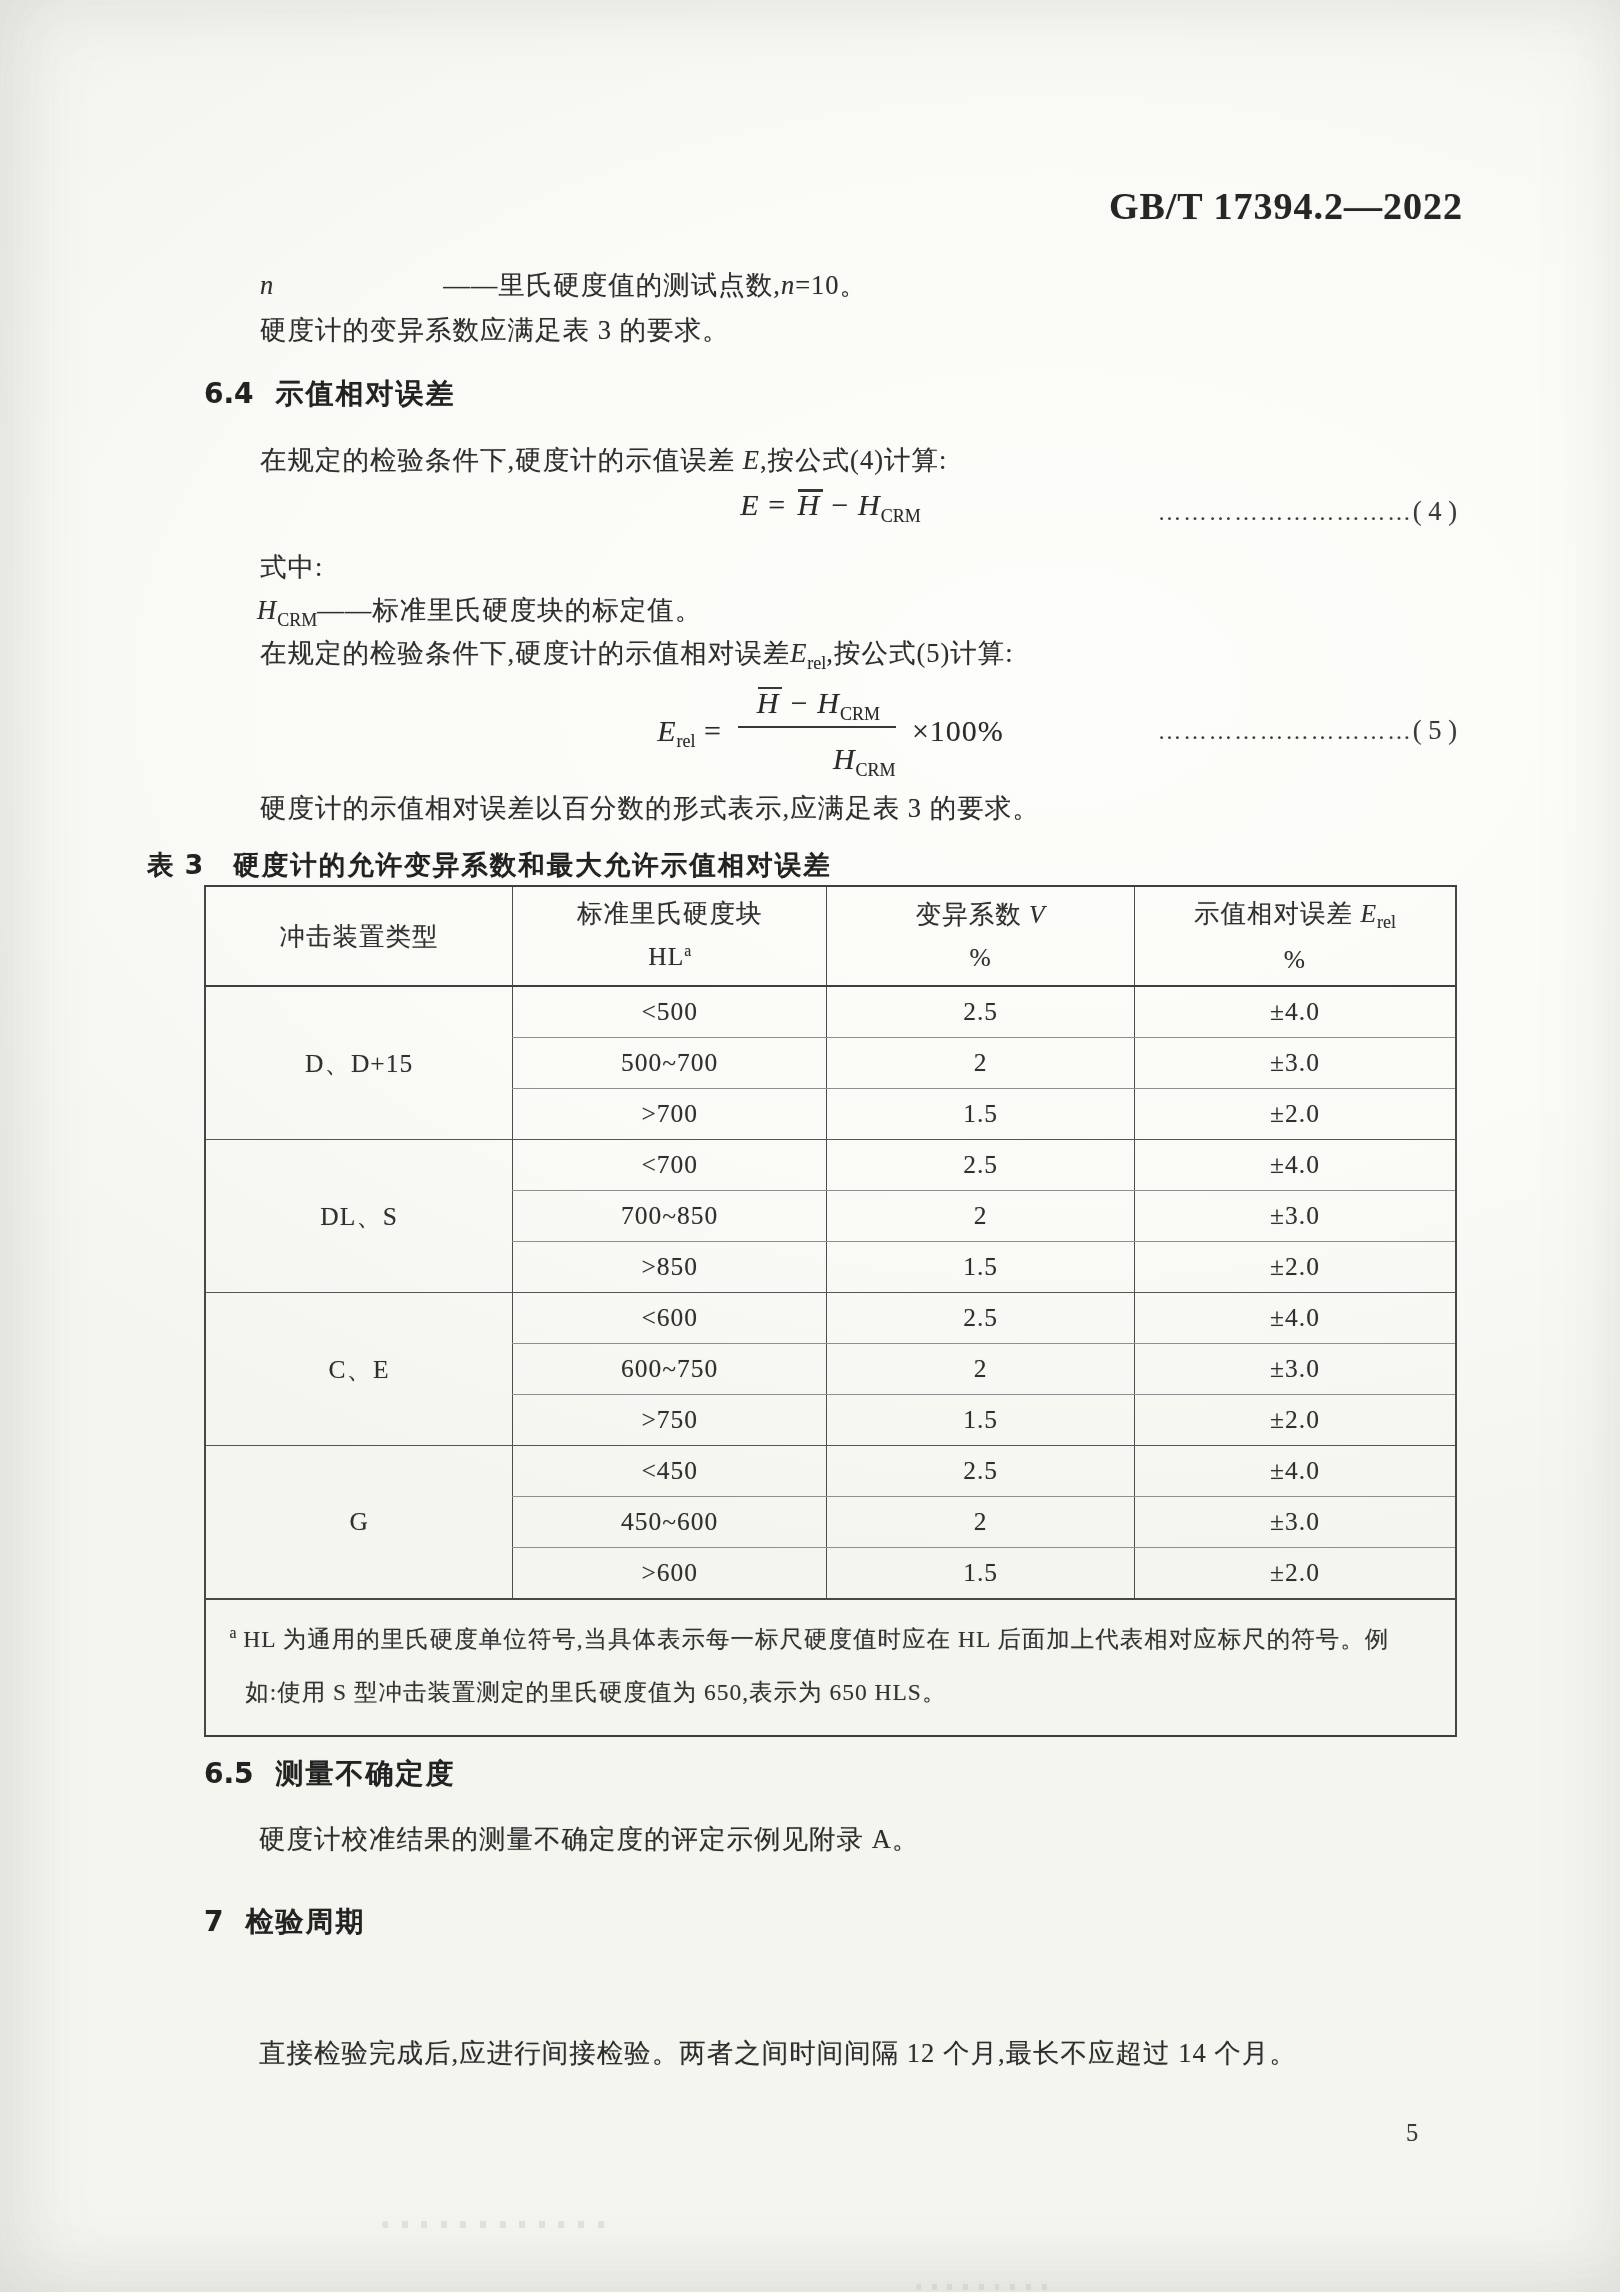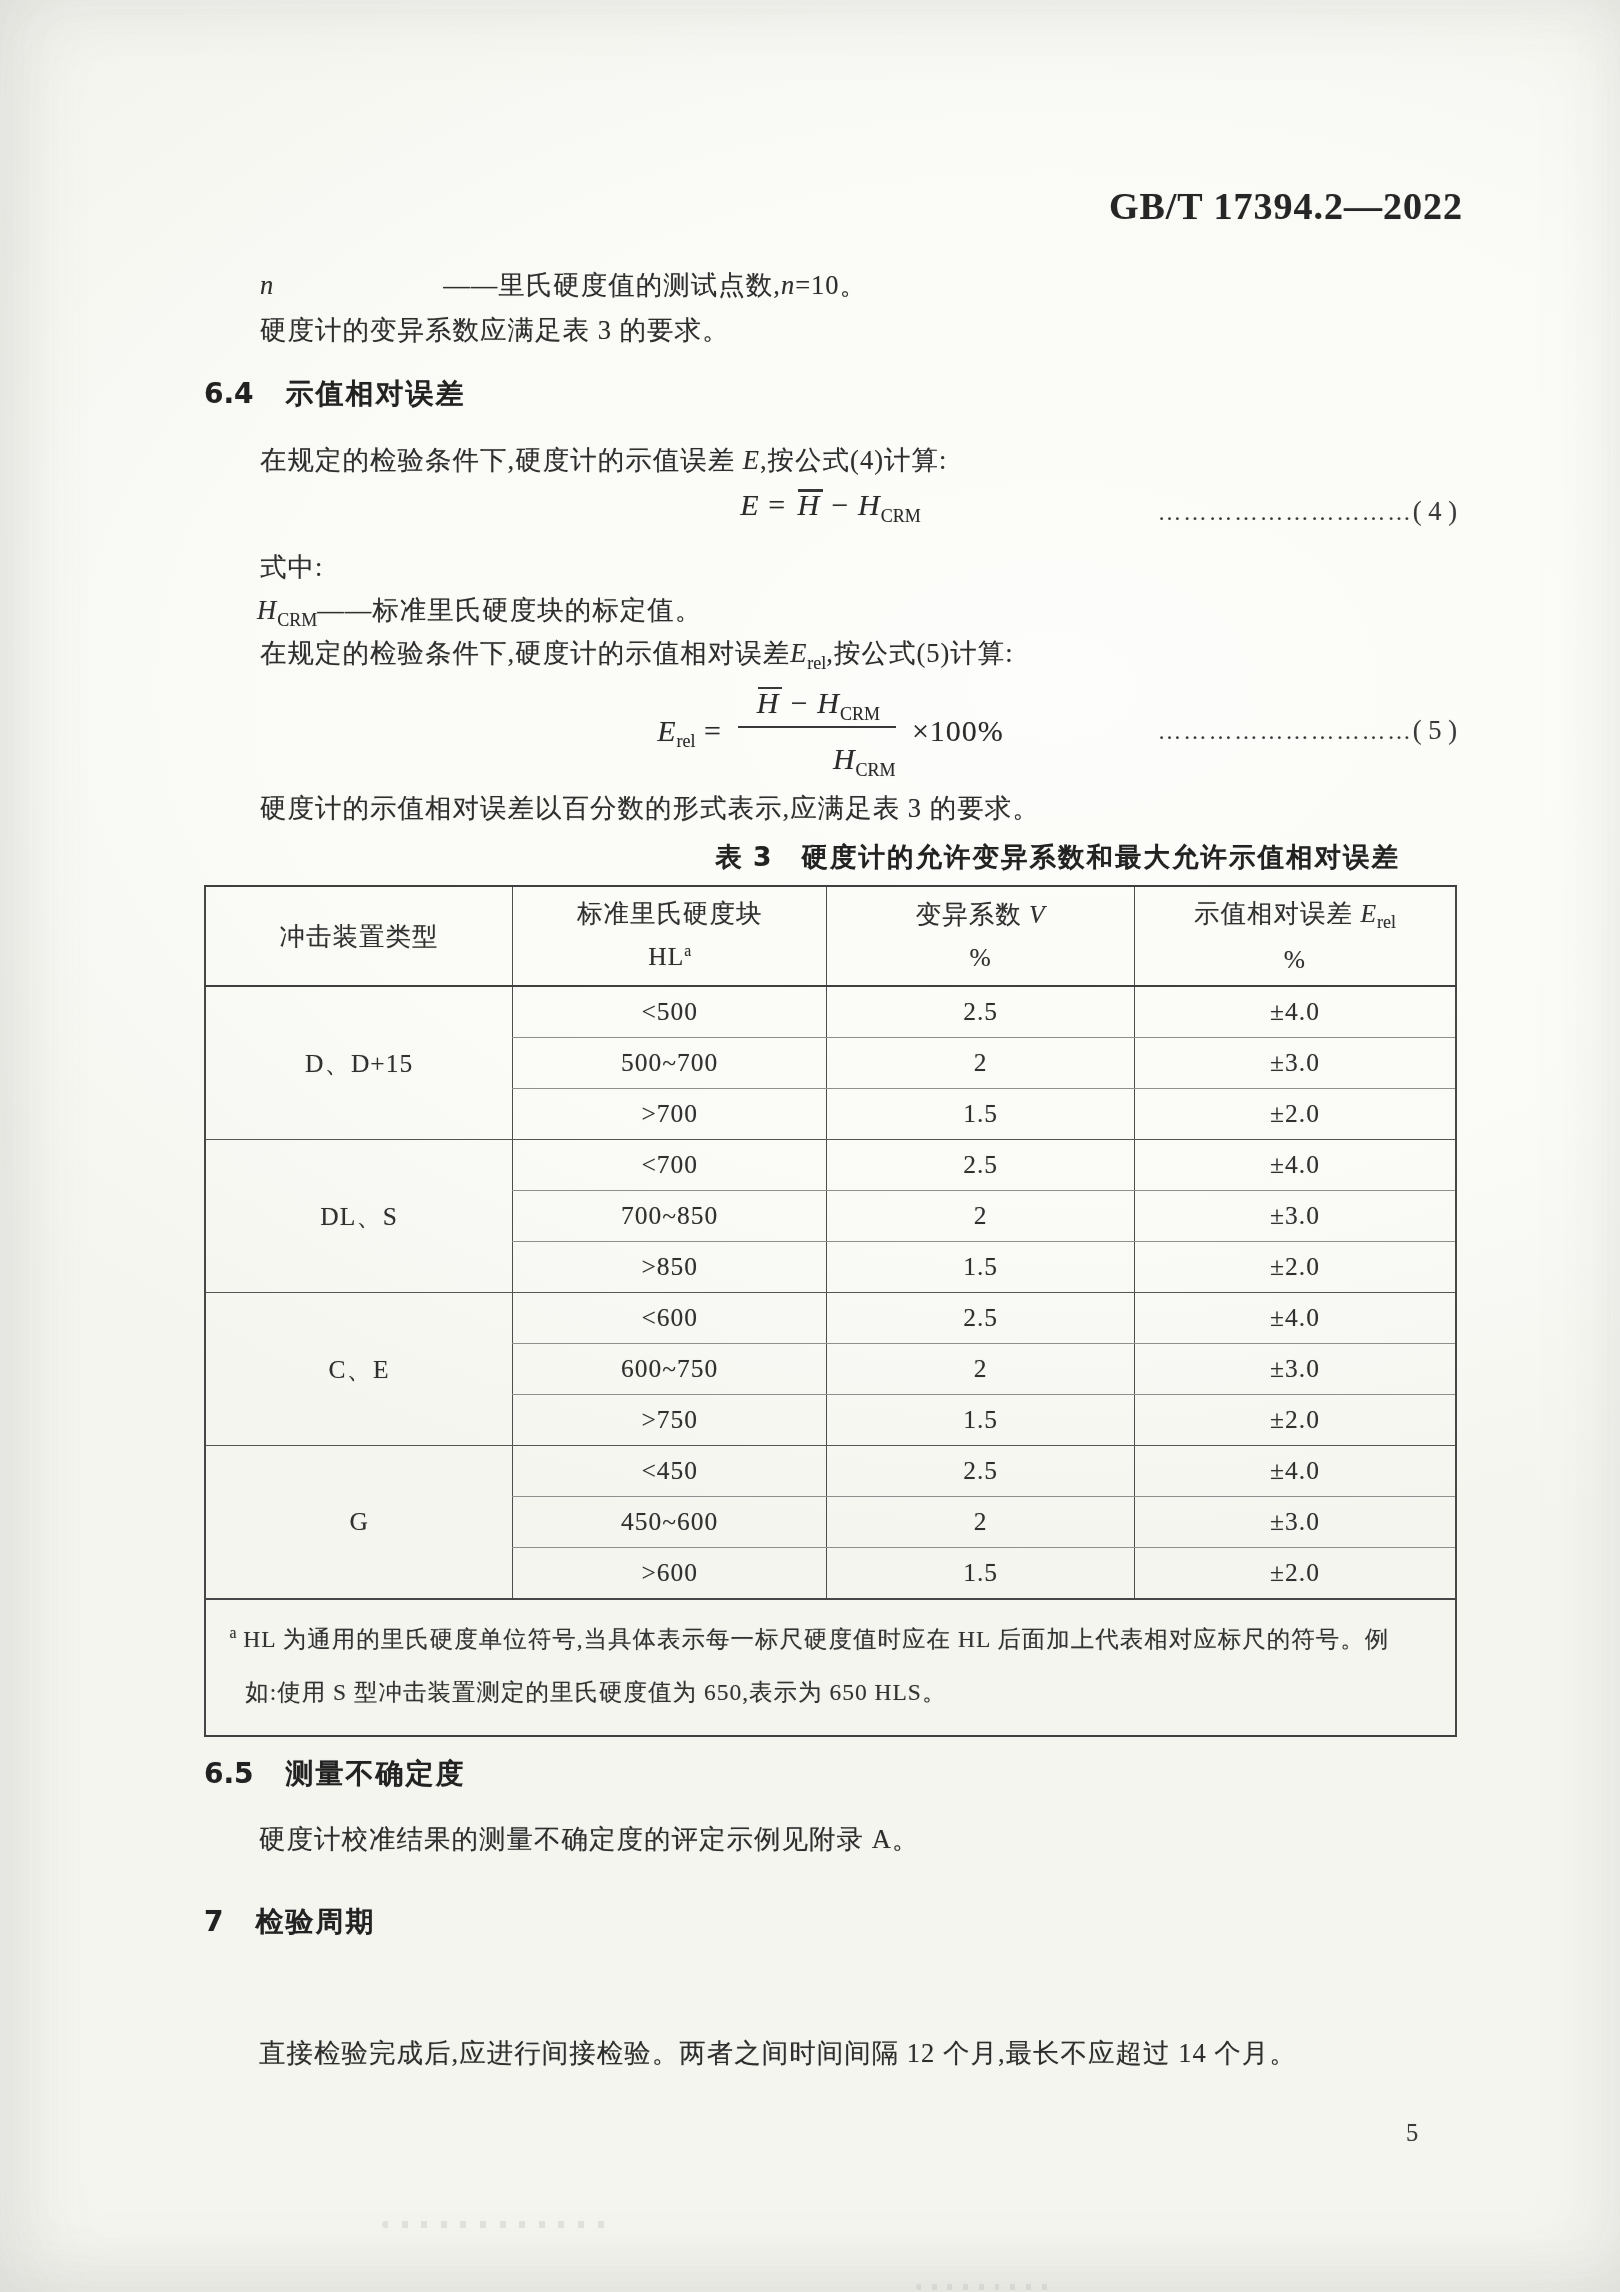--- a/index.html
+++ b/index.html
@@ -16,44 +16,44 @@
   .page::after{
     content:"";position:absolute;inset:0;pointer-events:none;
     box-shadow:inset 0 0 88px rgba(130,130,130,.13), inset 34px 0 69px rgba(135,135,135,.07), inset 0 -24.5px 59px rgba(140,140,140,.06);
   }
   .abs{position:absolute;}
   .body-text{font-size:26.5px;letter-spacing:1px;white-space:nowrap;}
   .heading{
     font-family:"DejaVu Sans","Liberation Sans",sans-serif;
     font-weight:bold;font-size:28px;letter-spacing:2px;color:#222;white-space:nowrap;
   }
-  .heading .sec-no{margin-right:32px;letter-spacing:0;text-align:right;}
+  .heading .sec-no{margin-right:22px;letter-spacing:0;text-align:right;}
   .iv{font-style:italic;font-family:"Liberation Serif",serif;}
   .sub{font-size:18px;position:relative;bottom:-6.9px;letter-spacing:0;}
   .sup{font-size:15.7px;position:relative;top:-8.8px;letter-spacing:0;}
   .std-code{
     font-size:38px;font-weight:bold;letter-spacing:1px;
     font-family:"Liberation Serif","DejaVu Serif",serif;color:#262626;white-space:nowrap;
   }
   
   .f-row{left:204px;width:1253px;text-align:center;}
   .formula{font-size:30px;letter-spacing:1px;color:#2b2b2b;display:inline-block;}
   .ovl{position:relative;display:inline-block;font-style:italic;padding:0 2.9px;}
   .ovl::before{content:"";position:absolute;left:3.9px;right:0;top:1px;height:2.5px;background:#383838;}
   .dots-leader{
     position:absolute;right:0;font-size:23.5px;letter-spacing:2px;color:#3a3a3a;white-space:nowrap;
   }
   .frac{display:inline-block;vertical-align:middle;text-align:right;margin:0 7.8px;position:relative;top:-3.9px;}
   .frac .num{padding:2px 15.7px 5.9px;border-bottom:2.5px solid #383838;}
   .frac .den{padding-top:14px;}
   
   .caption{
-    left:147px;width:1253px;text-align:right;
+    left:147px;width:1253px;text-align:left;
     font-family:"DejaVu Sans","Liberation Sans",sans-serif;font-weight:bold;
-    font-size:26.5px;letter-spacing:2px;color:#222;
+    font-size:26.5px;letter-spacing:2px;color:#222;margin-top:8px;
   }
   .caption .cap-no{margin-right:29px;letter-spacing:1px;}
   table.t3{
     position:absolute;left:204px;top:885px;width:1253px;
     border-collapse:collapse;table-layout:fixed;
     font-size:25.5px;color:#303030;letter-spacing:1px;
   }
   .t3{border:2px solid #474747;}
   .t3 th,.t3 td{
     text-align:center;vertical-align:middle;

